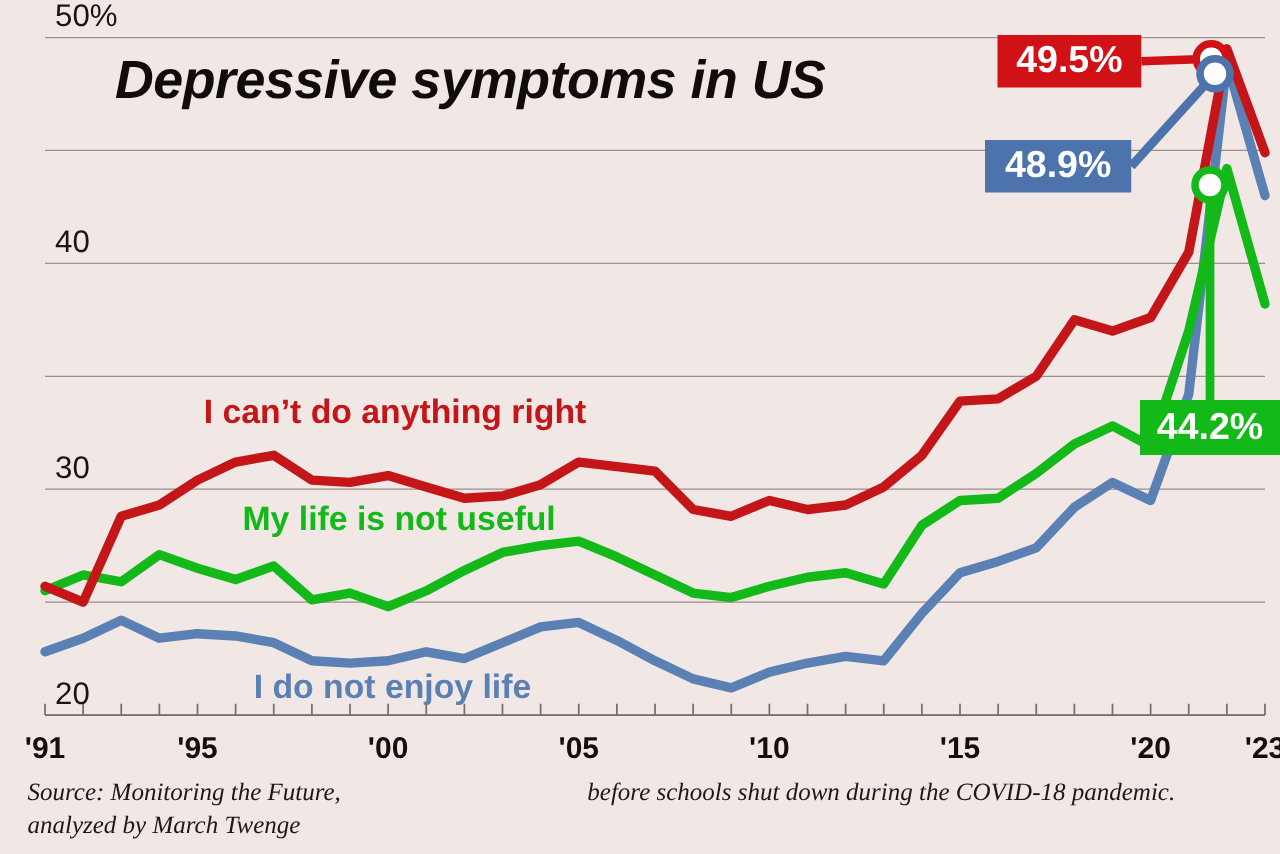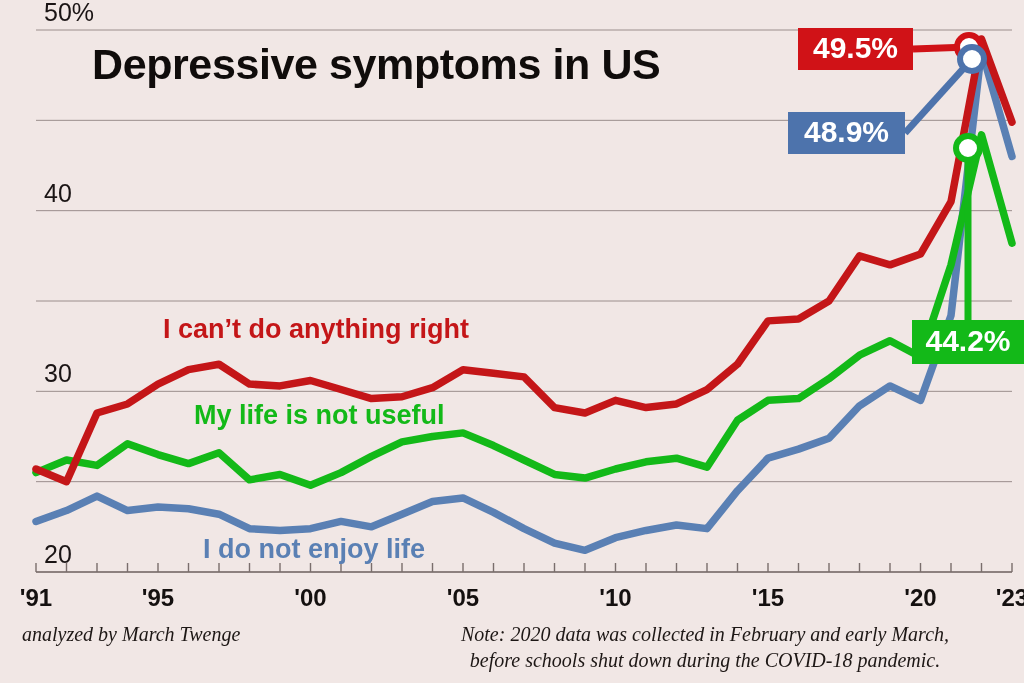--- a/index.html
+++ b/index.html
@@ -44,20 +44,21 @@
     font-size:27px;font-weight:700;
   }
 
   #title{
     position:absolute;left:92px;top:40px;
     width:660px;
     font-size:43px;font-weight:700;line-height:1.12;
     color:#100c0b;
     letter-spacing:-0.4px;
     font-family:"Liberation Sans", sans-serif;
+    font-style:italic;
   }
 
   #footer{
     position:absolute;left:0;top:620px;width:1024px;height:63px;
     font-family:"Liberation Serif", serif;
     font-style:italic;
     font-size:20px;
     color:#1d1715;
     line-height:1.28;
   }
@@ -166,21 +167,21 @@
         </g>
       </g>
   </svg>
 
   <div id="title">
     <div>Depressive symptoms in US</div>
   </div>
 
   <div id="footer">
     <div id="source">
+      <div>Source: Monitoring the Future,</div>
       <div>analyzed by March Twenge</div>
     </div>
     <div id="note">
-      <div>Note: 2020 data was collected in February and early March,</div>
       <div>before schools shut down during the COVID-18 pandemic.</div>
     </div>
   </div>
 
 </div>
 
 </body></html>

